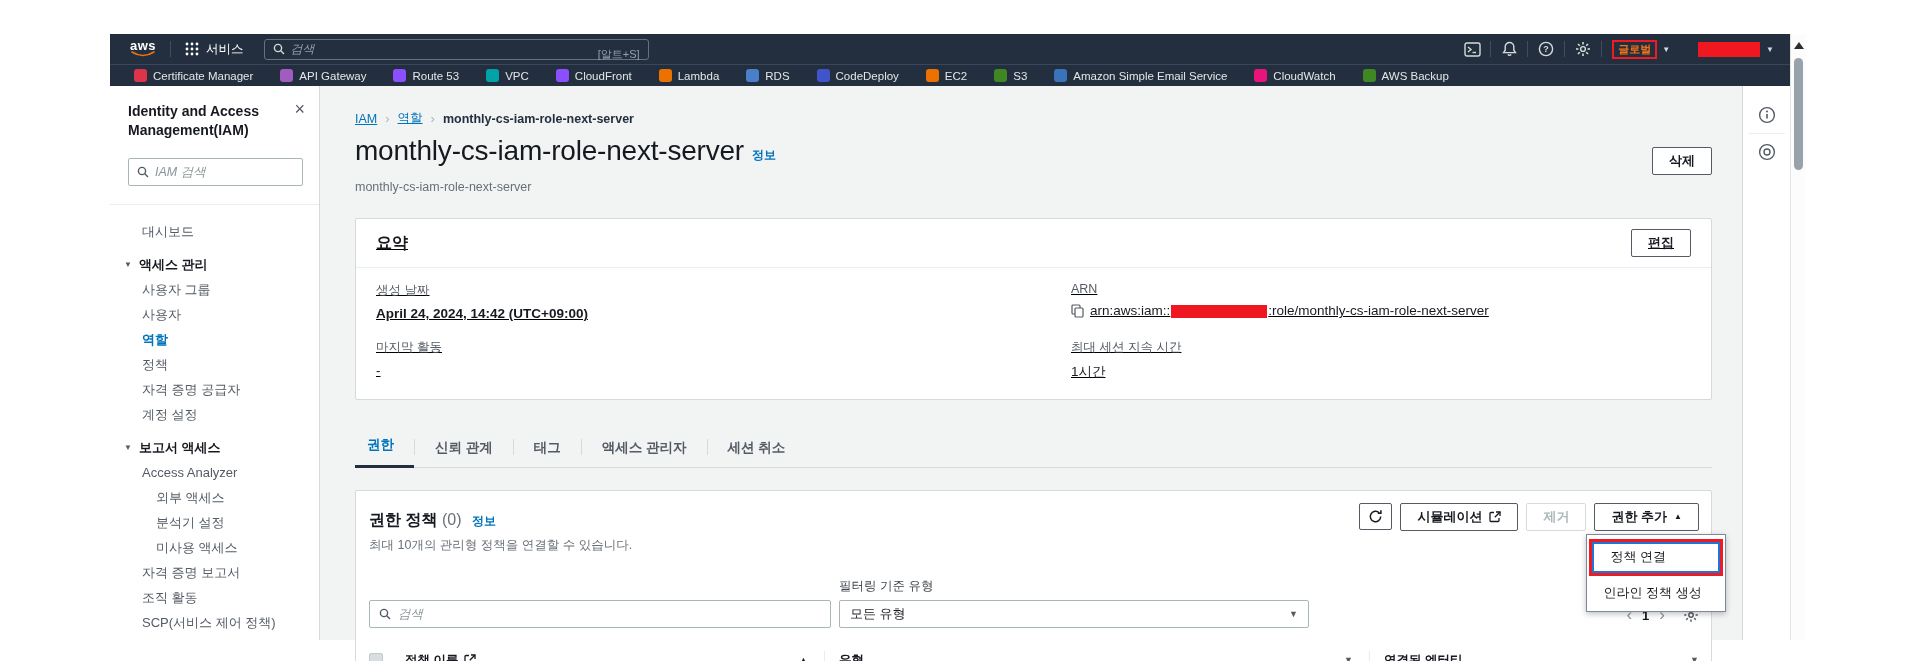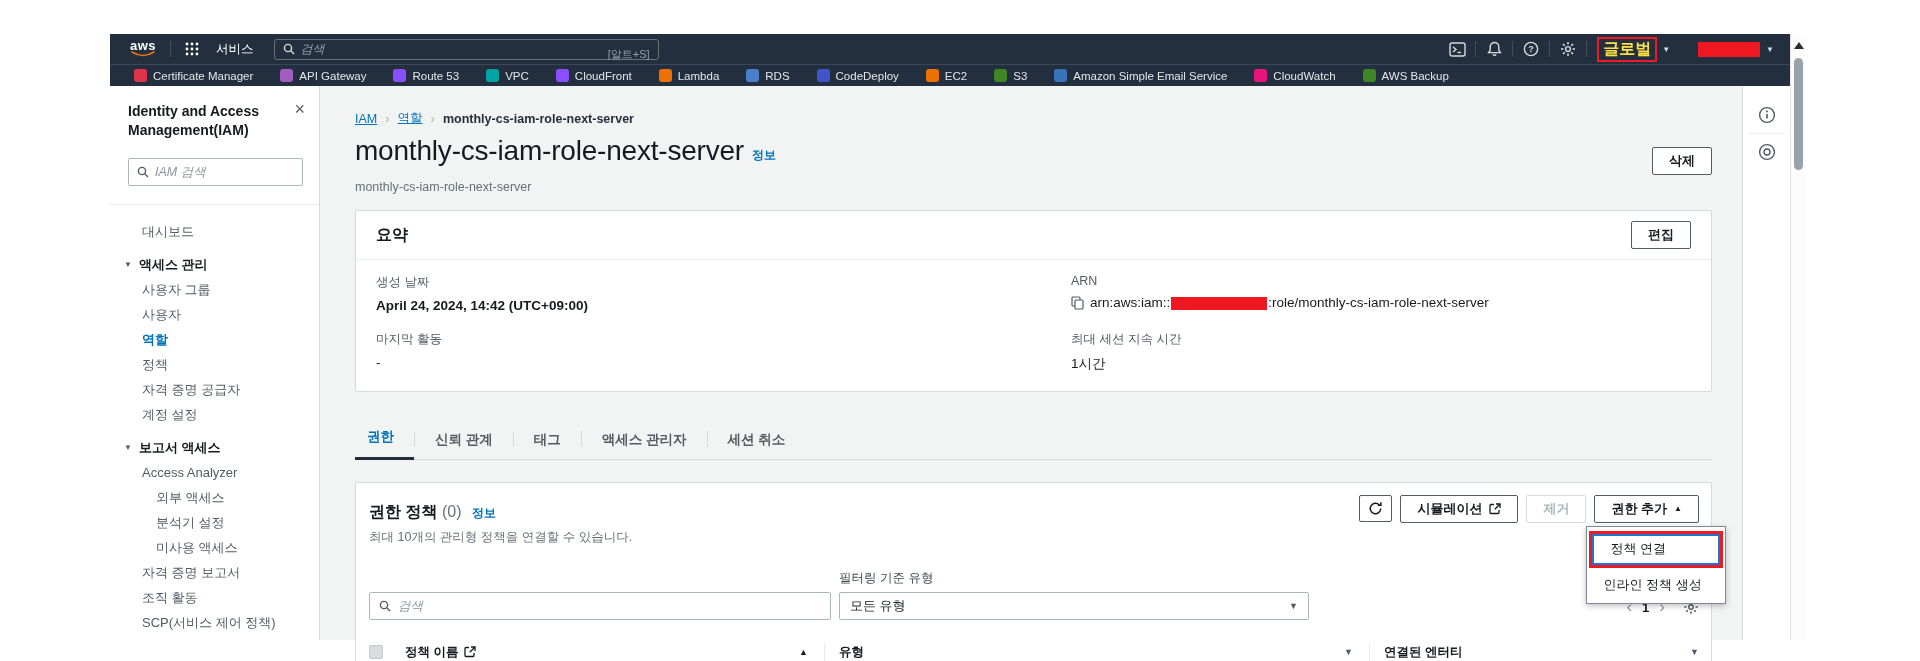--- a/index.html
+++ b/index.html
@@ -7,30 +7,30 @@
   body { position:relative; overflow:hidden; }
 
   .window { position:absolute; left:110px; top:34px; width:1696px; height:606px; background:#f2f3f3; }
 
   
   .topnav { position:absolute; left:0; top:0; right:16px; height:30px; background:#232f3e;
             display:flex; align-items:center; color:#d5dbdb; font-size:12px; }
   .logo { display:flex; flex-direction:column; align-items:center; margin:0 14px 0 20px; }
   .logo-text { color:#fff; font-weight:700; font-size:13px; letter-spacing:.5px; line-height:11px; }
   .nav-divider { width:1px; height:16px; background:#414d5c; }
-  .services { display:flex; align-items:center; gap:17px; padding:0 14px; font-size:12.5px; color:#fff; }
+  .services { display:flex; align-items:center; gap:7px; padding:0 14px; font-size:12.5px; color:#fff; }
   .nav-search { display:flex; align-items:center; width:385px; height:21px; background:#232f3e;
                 border:1px solid #687078; border-radius:3px; margin-left:6px; padding:0 8px; gap:6px; }
   .nav-search input { flex:1; background:transparent; border:none; outline:none; color:#fff; font-size:12px; font-style:italic; }
   .nav-search input::placeholder { color:#95a0ab; font-style:italic; }
   .shortcut { color:#95a0ab; font-size:11px; font-style:normal;margin-top:11px; }
   .topnav-right { margin-left:auto; display:flex; align-items:center; gap:0; }
   .nav-icon-btn { width:36px; display:flex; justify-content:center; align-items:center; height:30px; }
   .region { display:flex; align-items:center; gap:5px; margin:0 10px; }
-  .region-label { color:#fde047; font-size:16px; font-weight:700; border:2px solid #ed1c24; padding:0 4px; }
+  .region-label { color:#f97316; font-size:11px; font-weight:700; border:2px solid #ed1c24; padding:0 4px; }
   .caret { font-size:8px; color:#d5dbdb; }
   .account { display:flex; align-items:center; gap:6px; margin:0 16px 0 18px; }
   .redact { display:inline-block; background:#f01820; }
   .redact-account { width:62px; height:15px; }
 
   
   .favbar { position:absolute; left:0; top:30px; right:16px; height:22px; background:#232f3e;
             border-top:1px solid #39475a; display:flex; align-items:center; gap:27px; padding-left:24px;
             color:#e3e6e8; font-size:11.5px; }
   .fav-item { display:flex; align-items:center; gap:6px; white-space:nowrap; }
@@ -78,21 +78,21 @@
   .page-title { font-size:28px; font-weight:500; color:#16191f; letter-spacing:-.2px; }
   .info-link { color:#0073bb; font-size:12px; font-weight:700; margin-left:8px; margin-top:12px; }
   .subtitle { font-size:12.5px; color:#687078; margin-top:5px; }
 
   .btn { display:inline-flex; align-items:center; gap:7px; border:1px solid #545b64; background:#fff; color:#16191f;
          font-weight:700; font-size:13px; padding:5px 16px; border-radius:2px; line-height:16px; white-space:nowrap; }
   .btn.disabled { color:#aab7b8; border-color:#d5dbdb; }
   .btn.iconbtn { padding:5px 8px; }
 
   .card { background:#fff; border:1px solid #d5dbdb; border-radius:2px; }
-  .summary-card { margin-top:16px; }
+  .summary-card { margin-top:24px;text-decoration:underline; }
   .card-head { display:flex; justify-content:space-between; align-items:center; padding:10px 20px; border-bottom:1px solid #eaeded; }
   .card-title { font-size:16px; font-weight:700; color:#16191f; }
   .summary-body { display:grid; grid-template-columns:695px 1fr; padding:14px 20px 18px 20px; row-gap:18px; }
   .field-label { font-size:12.5px; color:#545b64; margin-bottom:7px; }
   .field-value { font-size:13.5px; color:#16191f; }
   .field-value.strong { font-weight:700; }
   .arn-line { display:flex; align-items:center; gap:6px; }
   .redact-arn { width:96px; height:13px; margin:0 1px; vertical-align:middle; }
 
   .tabs { display:flex; align-items:flex-end; margin-top:30px; border-bottom:1px solid #d5dbdb; }

